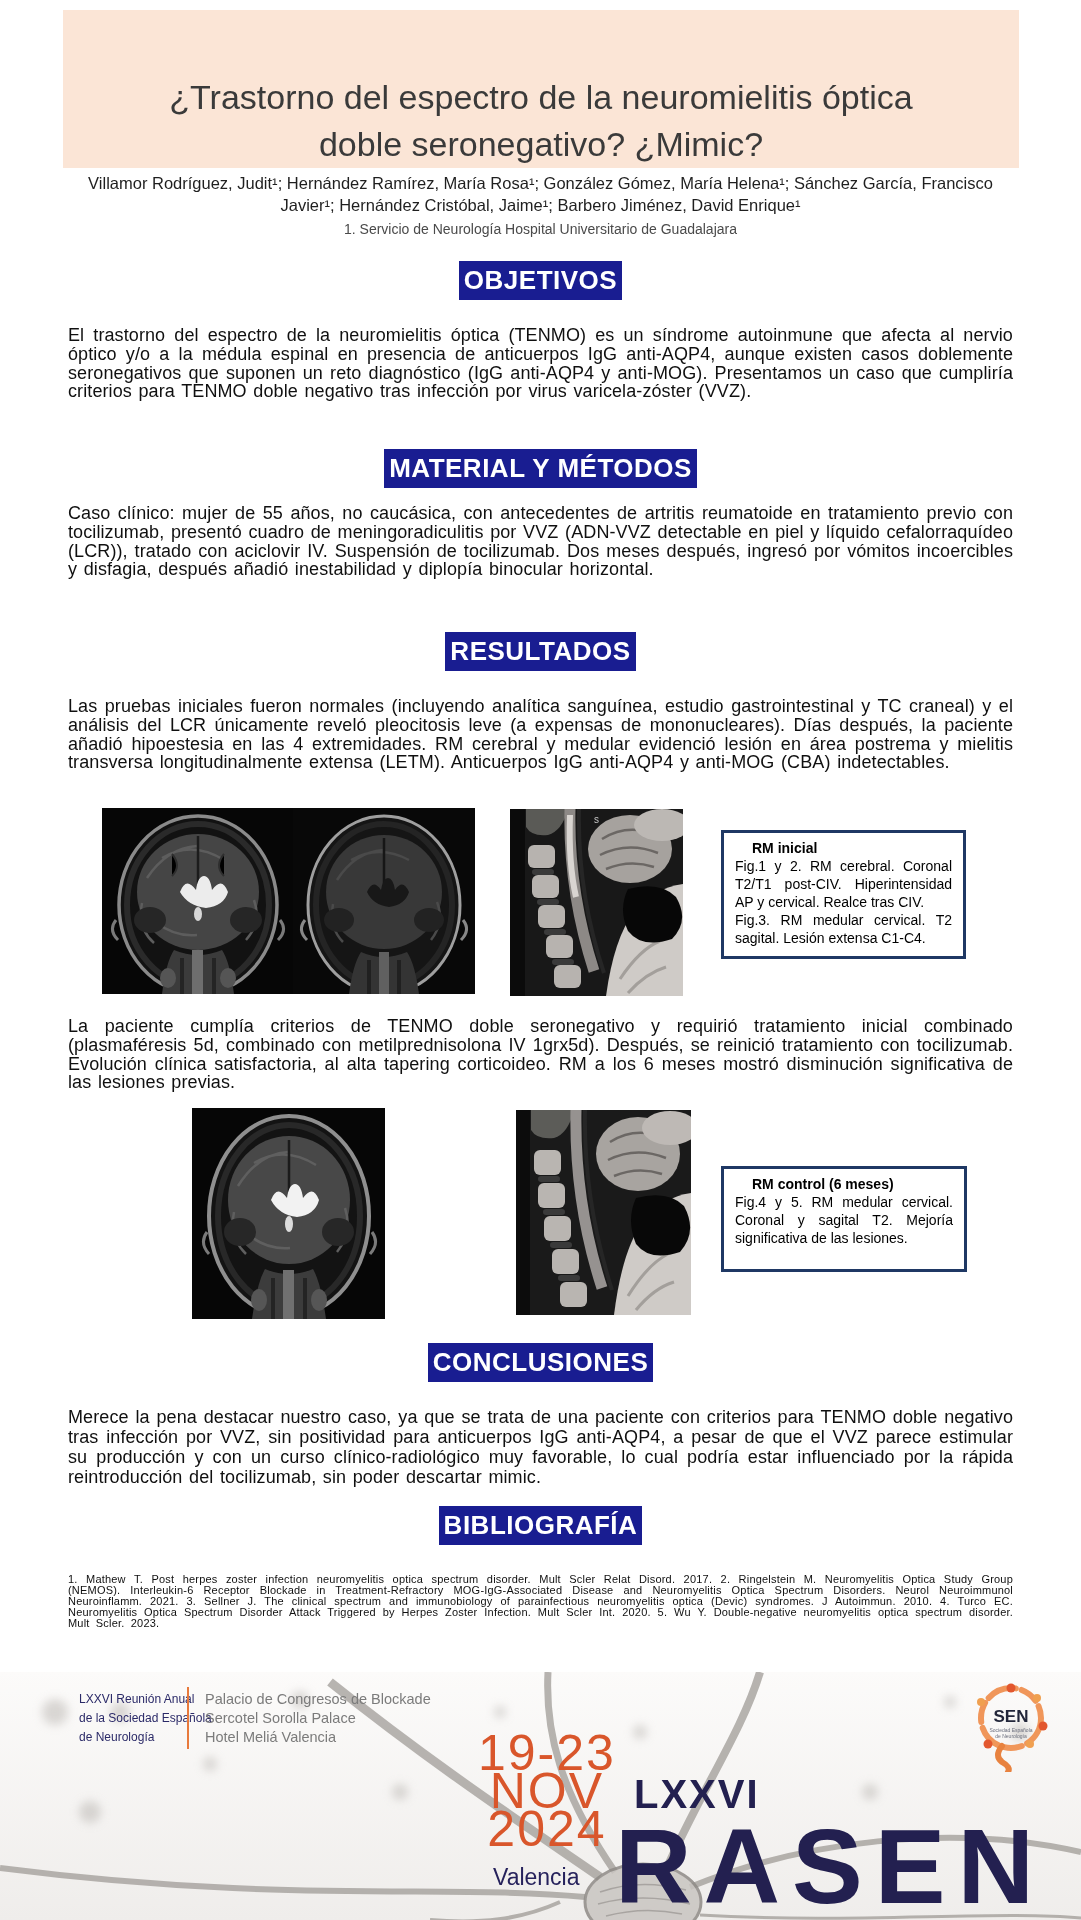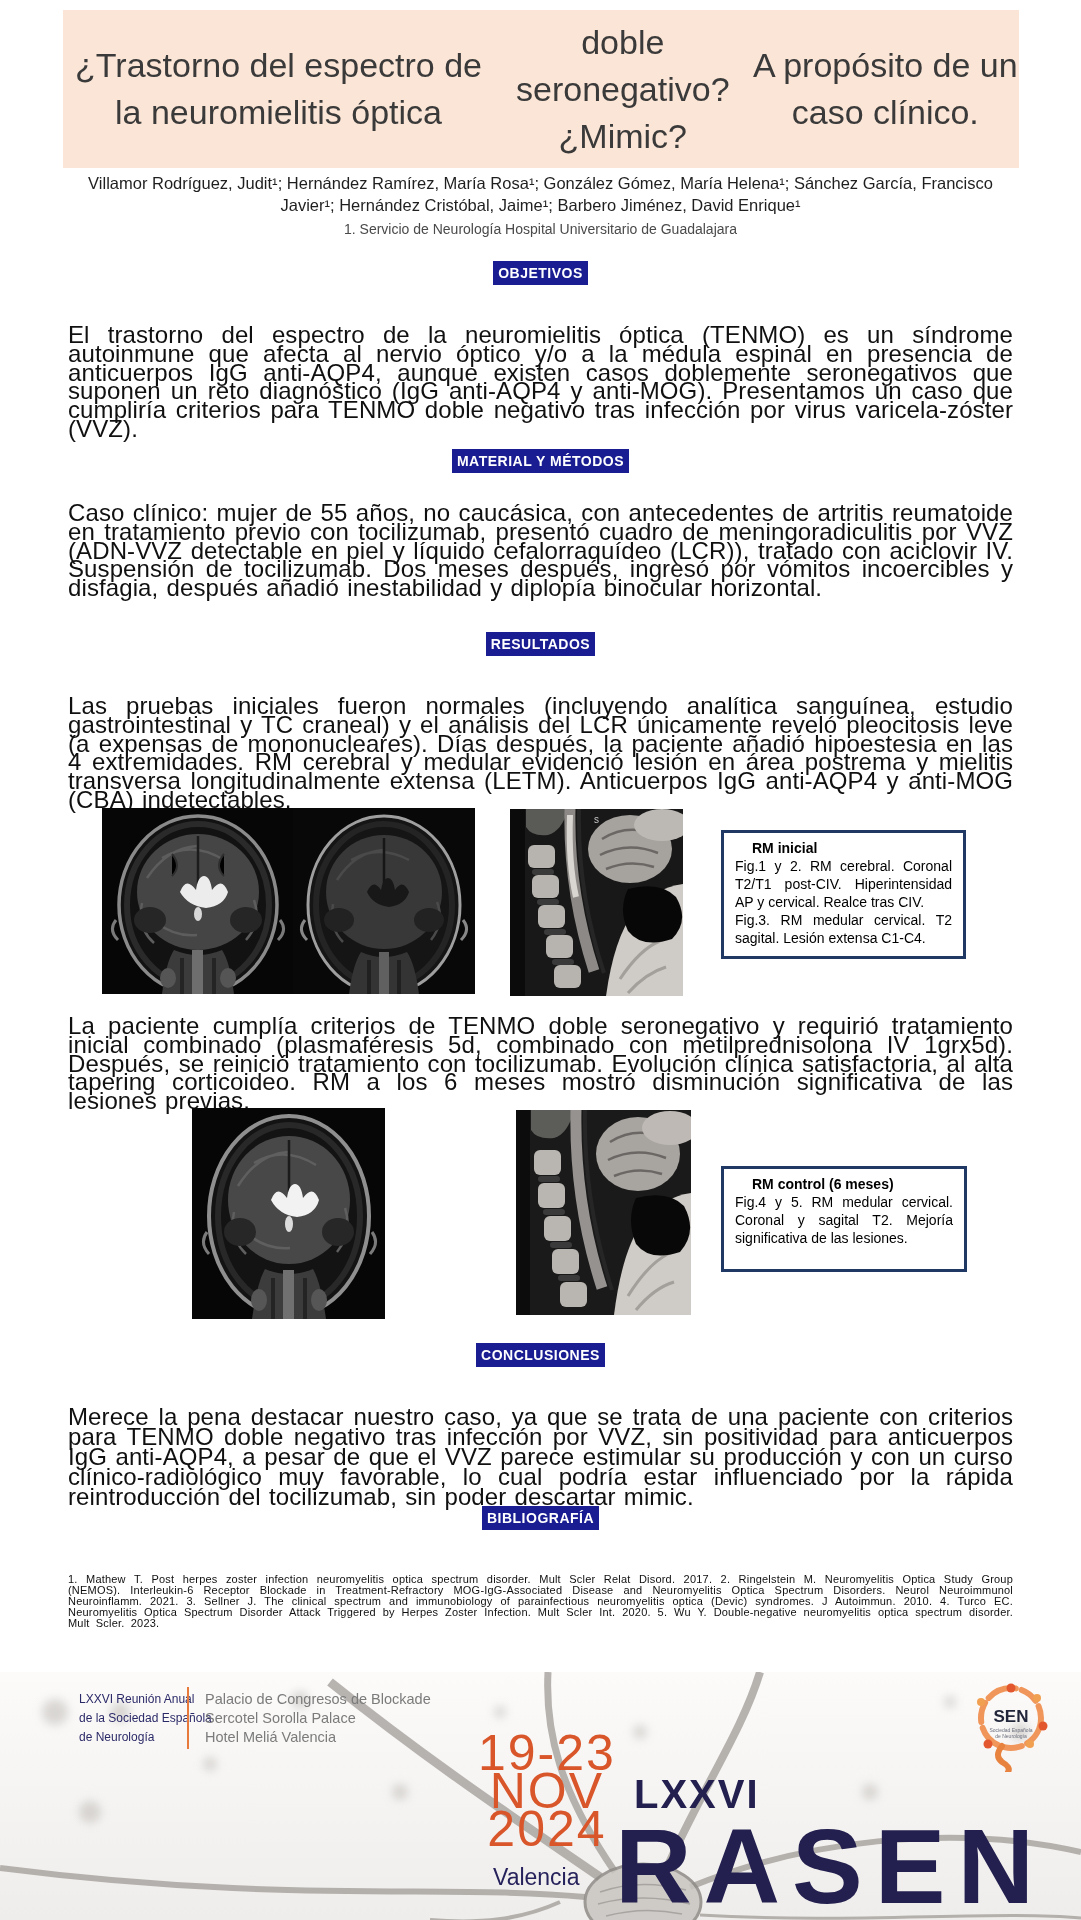--- a/index.html
+++ b/index.html
@@ -1,34 +1,34 @@
 <!DOCTYPE html>
 <html><head>
 <meta charset="utf-8">
 <style>
   html,body{margin:0;padding:0;background:#ffffff;}
   .poster{position:relative;width:1081px;height:1920px;background:#ffffff;
           font-family:"Liberation Sans",sans-serif;overflow:hidden;color:#111;}
   .b{font-weight:normal;}
 
   .title-block{position:absolute;left:63px;top:10px;width:956px;height:158px;
-    background:#fbe5d6;display:flex;flex-direction:row;align-items:center;justify-content:flex-end;
+    background:#fbe5d6;display:flex;flex-direction:column;align-items:center;justify-content:flex-end;
     text-align:center;color:#3a3a3a;font-size:34px;line-height:47px;}
   .authors{position:absolute;left:70px;top:172px;width:941px;text-align:center;
     font-size:16.5px;line-height:22px;color:#1f1f1f;}
   .affil{position:absolute;left:70px;top:221px;width:941px;text-align:center;
     font-size:14px;color:#4a4a4a;}
 
   .sec{position:absolute;left:0;width:1081px;display:flex;justify-content:center;}
-  .chip{background:#191d91;color:#ffffff;font-weight:bold;font-size:14px;
+  .chip{background:#191d91;color:#ffffff;font-weight:bold;font-size:26px;
     padding:4px 5px;letter-spacing:.5px;}
   .sec-obj{top:261px}.sec-mat{top:449px}.sec-res{top:632px}.sec-con{top:1343px}.sec-bib{top:1506px}
 
   .para{position:absolute;left:68px;width:945px;text-align:justify;color:#101010;
-    font-size:24px;line-height:18.8px;letter-spacing:.1px;word-spacing:1.5px;}
+    font-size:18px;line-height:18.8px;letter-spacing:.1px;word-spacing:1.5px;}
   .p-obj{top:326px}.p-mat{top:504px}.p-res1{top:697px}.p-res2{top:1017px}
   .p-con{top:1407px;line-height:20px;}
 
   .bib{position:absolute;left:68px;top:1574px;width:945px;text-align:justify;
     font-size:11px;line-height:11px;letter-spacing:.2px;word-spacing:3px;color:#101010;}
 
   .fig{position:absolute;}
   .fig svg{display:block;width:100%;height:100%;}
   .fig1{left:102px;top:808px;width:191px;height:186px;}
   .fig2{left:293px;top:808px;width:182px;height:186px;}
@@ -59,21 +59,20 @@
   .senlogo{position:absolute;left:958px;top:8px;width:106px;height:92px;}
 </style>
 </head>
 <body>
 
 <div class="poster">
 
   <div class="title-block">
     <div>¿Trastorno del espectro de la neuromielitis óptica</div>
     <div>doble seronegativo? ¿Mimic?</div>
-    <div>A propósito de un caso clínico.</div>
   </div>
 
   <div class="authors"><span class="b">Villamor Rodríguez, Judit¹</span><span>; Hernández Ramírez, María Rosa¹; González Gómez, María Helena¹; Sánchez García, Francisco Javier¹; Hernández Cristóbal, Jaime¹; Barbero Jiménez, David Enrique¹</span></div>
   <div class="affil">1. Servicio de Neurología Hospital Universitario de Guadalajara</div>
 
   <div class="sec sec-obj">
     <span class="chip">OBJETIVOS</span>
   </div>
   <div class="para p-obj"><span>El trastorno del espectro de la neuromielitis óptica (</span><span class="b">TENMO</span><span>) es un síndrome </span><span class="b">autoinmune</span><span> que afecta al </span><span class="b">nervio óptico</span><span> y/o a la </span><span class="b">médula espinal</span><span> en presencia de anticuerpos IgG </span><span class="b">anti-AQP4</span><span>, aunque existen casos doblemente seronegativos que suponen un reto diagnóstico (IgG anti-AQP4 y anti-MOG). Presentamos un caso que cumpliría criterios para </span><span class="b">TENMO doble negativo</span><span> tras infección por virus varicela-zóster (</span><span class="b">VVZ</span><span>).</span></div>
 

